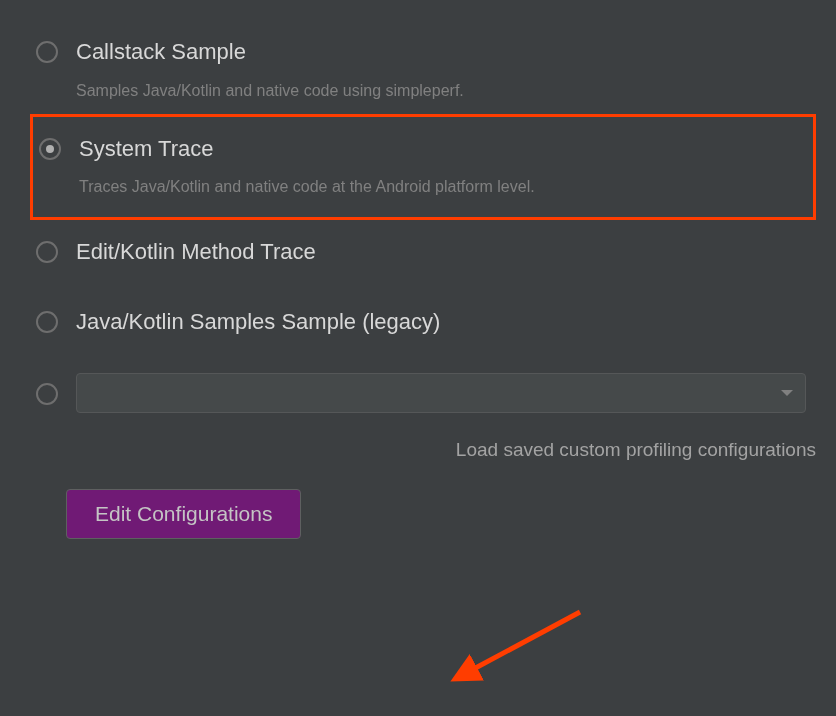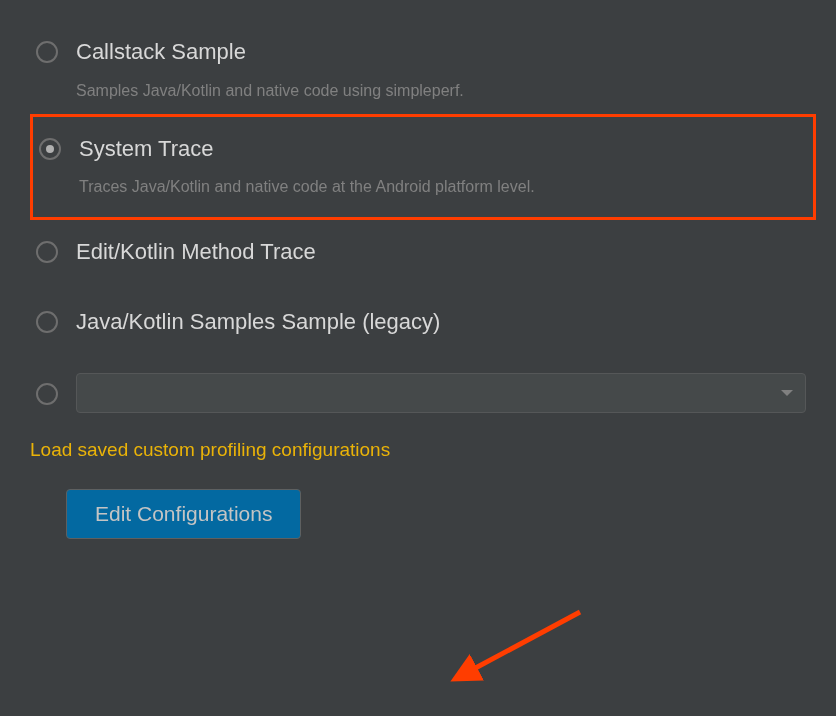--- a/index.html
+++ b/index.html
@@ -81,31 +81,32 @@
       cursor: pointer;
     }
     .dropdown-arrow {
       width: 0;
       height: 0;
       border-left: 6px solid transparent;
       border-right: 6px solid transparent;
       border-top: 6px solid #808080;
     }
     .hint-text {
-      color: #eab308;
+      color: #a3a3a3;
       font-size: 19px;
       padding: 14px 0 24px 0;
+      text-align: right;
     }
     .button-row {
       display: flex;
       gap: 18px;
       padding: 4px 0 0 36px;
     }
     .btn {
-      background: #0369a1;
+      background: #701a75;
       border: 1px solid #5e6060;
       border-radius: 4px;
       color: #c4c4c4;
       font-size: 21px;
       padding: 12px 28px;
       cursor: pointer;
     }
     .arrow-annotation {
       position: absolute;
       left: 450px;

